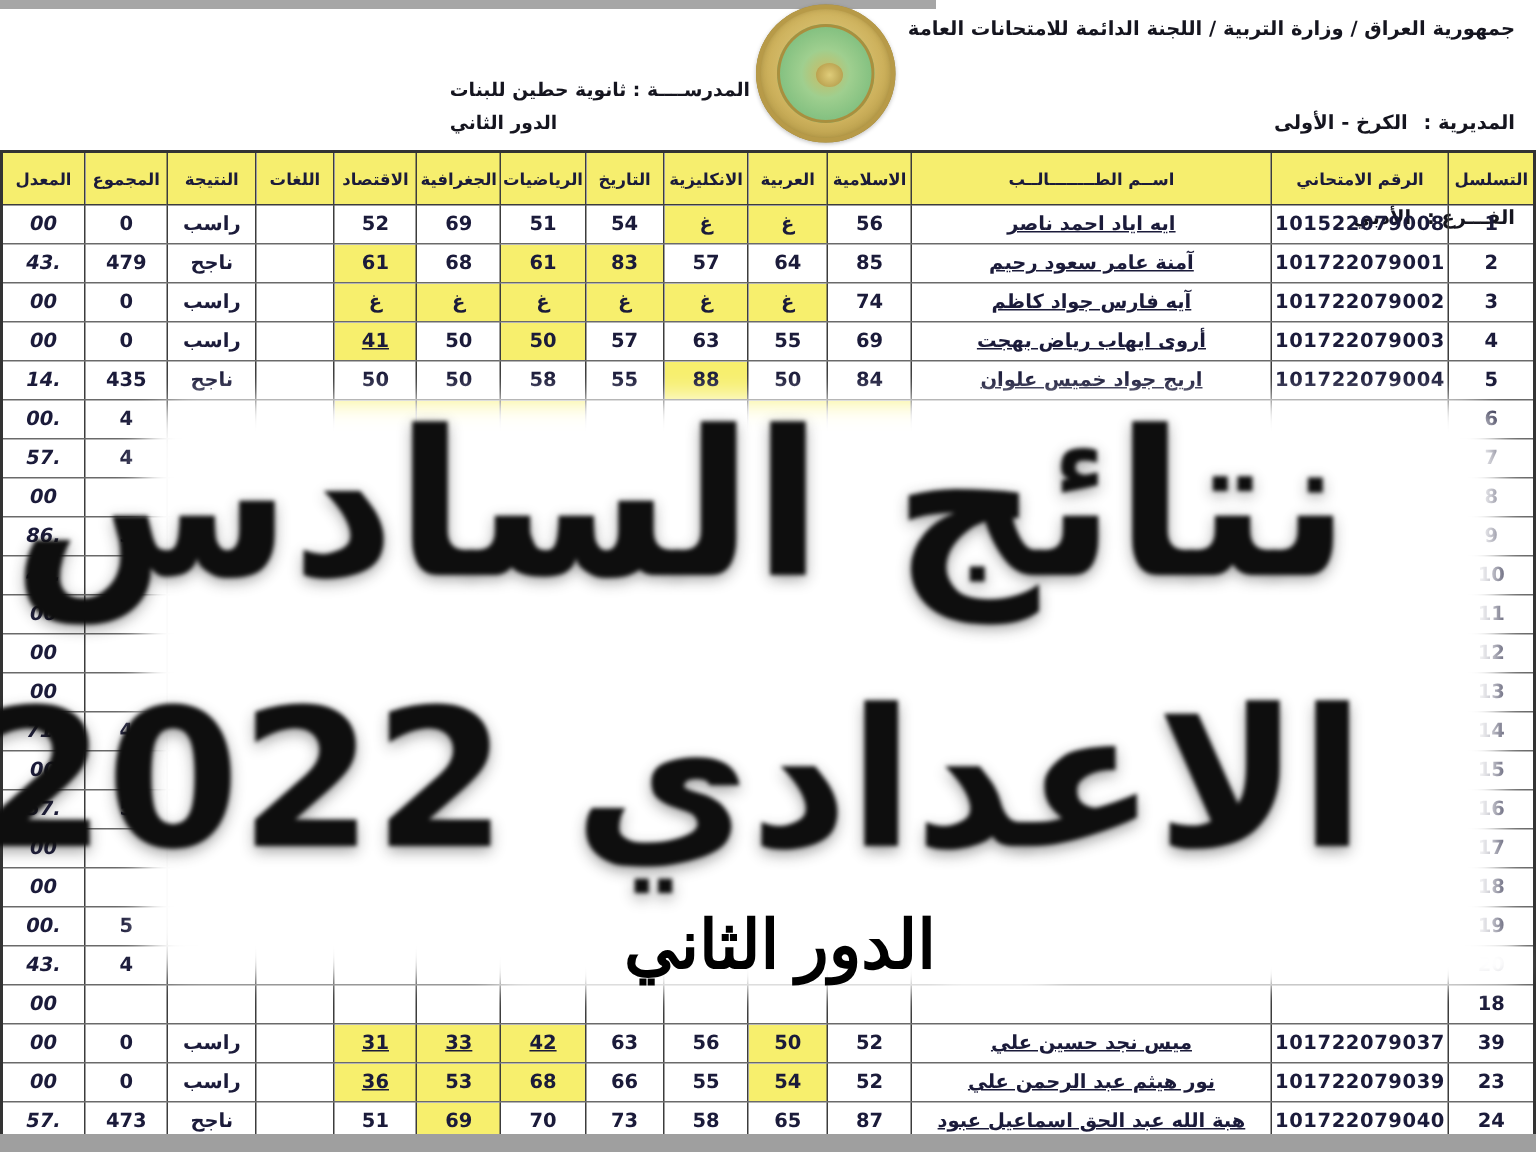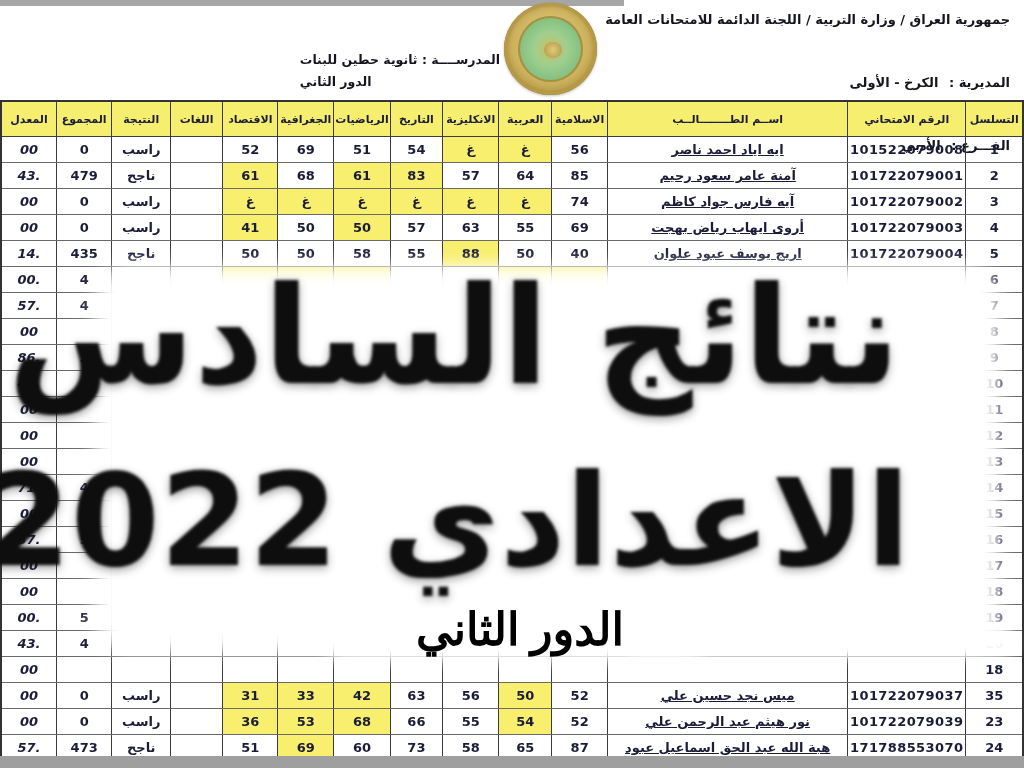--- a/index.html
+++ b/index.html
@@ -35,21 +35,21 @@
   table.results th{height:34px;background:#f6ee6e;color:#1b1b3a;font-size:11px;font-weight:bold;
         border:1.5px solid #3c3c3c;padding:0;white-space:nowrap;overflow:hidden;}
   table.results td{height:25px;padding:0 2px;text-align:center;vertical-align:middle;
         font-size:13px;font-weight:bold;color:#1b1b3a;
         border-top:1px solid #6a6a6a;border-bottom:1px solid #6a6a6a;
         border-right:1.4px solid #3c3c3c;border-left:1.4px solid #3c3c3c;
         white-space:nowrap;overflow:hidden;}
   td.y{background:#f7ef6d;}
   td.r{color:#c0392b;}
   td.g{color:#c17a1d;font-size:14px;}
-  td.u{}
+  td.u{text-decoration:underline;}
   td.name{font-size:11px;text-align:right;padding-right:3px;text-decoration:underline;}
   td.num{font-size:13.5px;letter-spacing:.4px;}
   td.res{font-size:12.5px;}
   td.seq{font-size:13px;}
   td.frag-avg{text-align:left;padding-left:1px;font-size:12.5px;font-style:italic;}
   td.frag-total{text-align:left;padding-left:4px;}
 
   
   .wm{position:absolute;inset:0;pointer-events:none;}
   .blob{position:absolute;background:#ffffff;}
@@ -194,22 +194,22 @@
             <td>50</td>
             <td class="y r u">41</td>
             <td></td>
             <td class="res">راسب</td>
             <td>0</td>
             <td class="frag-avg">00</td>
           </tr>
           <tr>
             <td class="seq">5</td>
             <td class="num">101722079004</td>
-            <td class="name">اريج يوسف عبود علوان</td>
-            <td>40</td>
+            <td class="name">اريج جواد خميس علوان</td>
+            <td>84</td>
             <td>50</td>
             <td class="y r">88</td>
             <td>55</td>
             <td>58</td>
             <td>50</td>
             <td>50</td>
             <td></td>
             <td class="res">ناجح</td>
             <td>435</td>
             <td class="frag-avg">.14</td>
@@ -464,21 +464,21 @@
             <td></td>
             <td></td>
             <td></td>
             <td></td>
             <td></td>
             <td></td>
             <td class="frag-total"></td>
             <td class="frag-avg">00</td>
           </tr>
           <tr>
-            <td class="seq">35</td>
+            <td class="seq">39</td>
             <td class="num">101722079037</td>
             <td class="name">ميس نجد حسين علي</td>
             <td>52</td>
             <td class="y r">50</td>
             <td>56</td>
             <td>63</td>
             <td class="y r u">42</td>
             <td class="y r u">33</td>
             <td class="y r u">31</td>
             <td></td>
@@ -497,27 +497,27 @@
             <td class="y r">68</td>
             <td class="y r">53</td>
             <td class="y r u">36</td>
             <td></td>
             <td class="res">راسب</td>
             <td>0</td>
             <td class="frag-avg">00</td>
           </tr>
           <tr>
             <td class="seq">24</td>
-            <td class="num">171788553070</td>
+            <td class="num">101722079040</td>
             <td class="name">هبة الله عبد الحق اسماعيل عبود</td>
             <td>87</td>
             <td>65</td>
             <td>58</td>
             <td>73</td>
-            <td>60</td>
+            <td>70</td>
             <td class="y r">69</td>
             <td>51</td>
             <td></td>
             <td class="res">ناجح</td>
             <td>473</td>
             <td class="frag-avg">.57</td>
           </tr>
           <tr>
             <td class="seq">25</td>
             <td class="num">101722079041</td>

